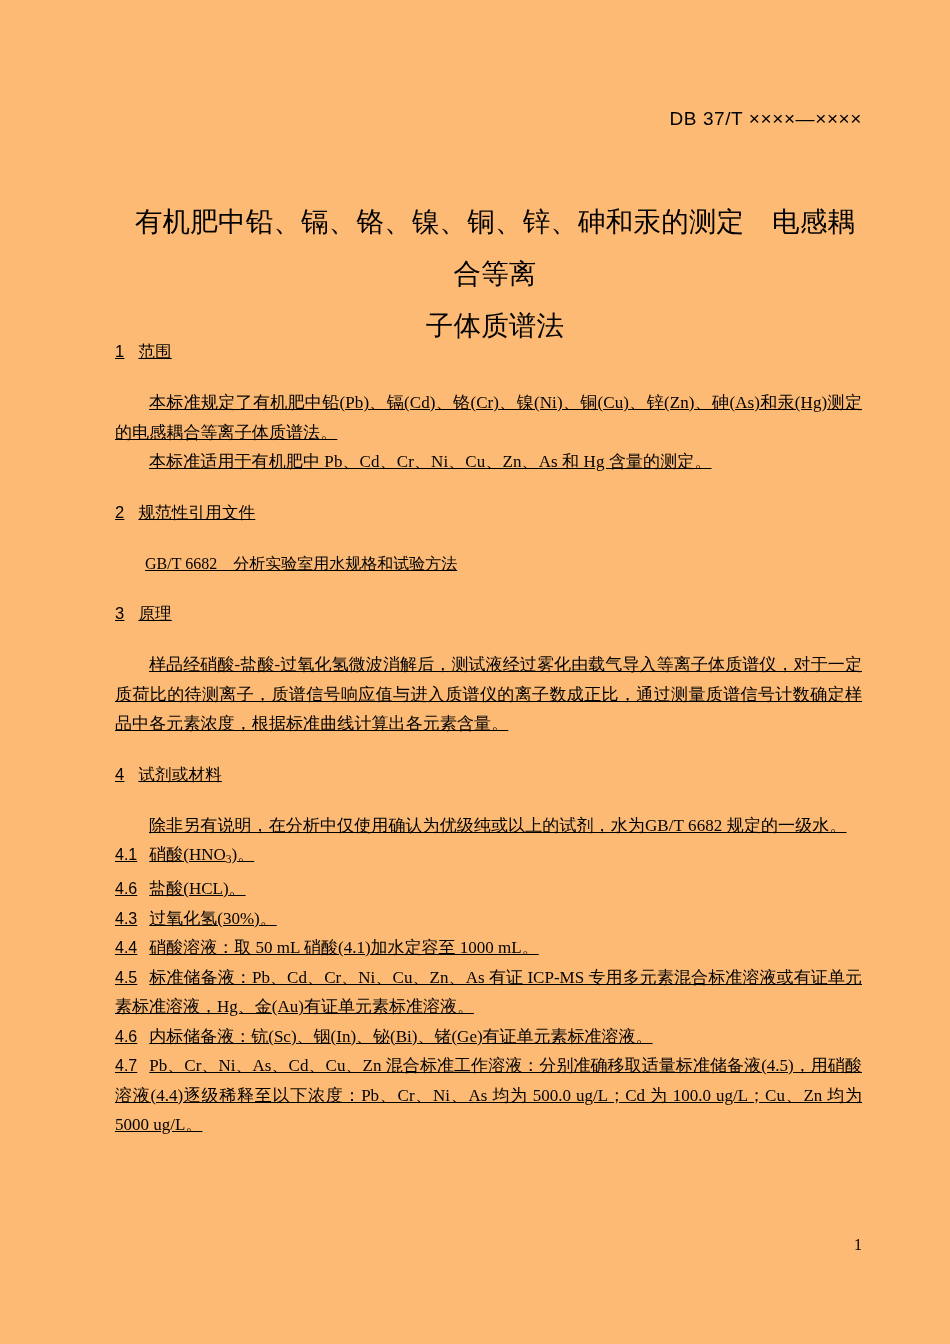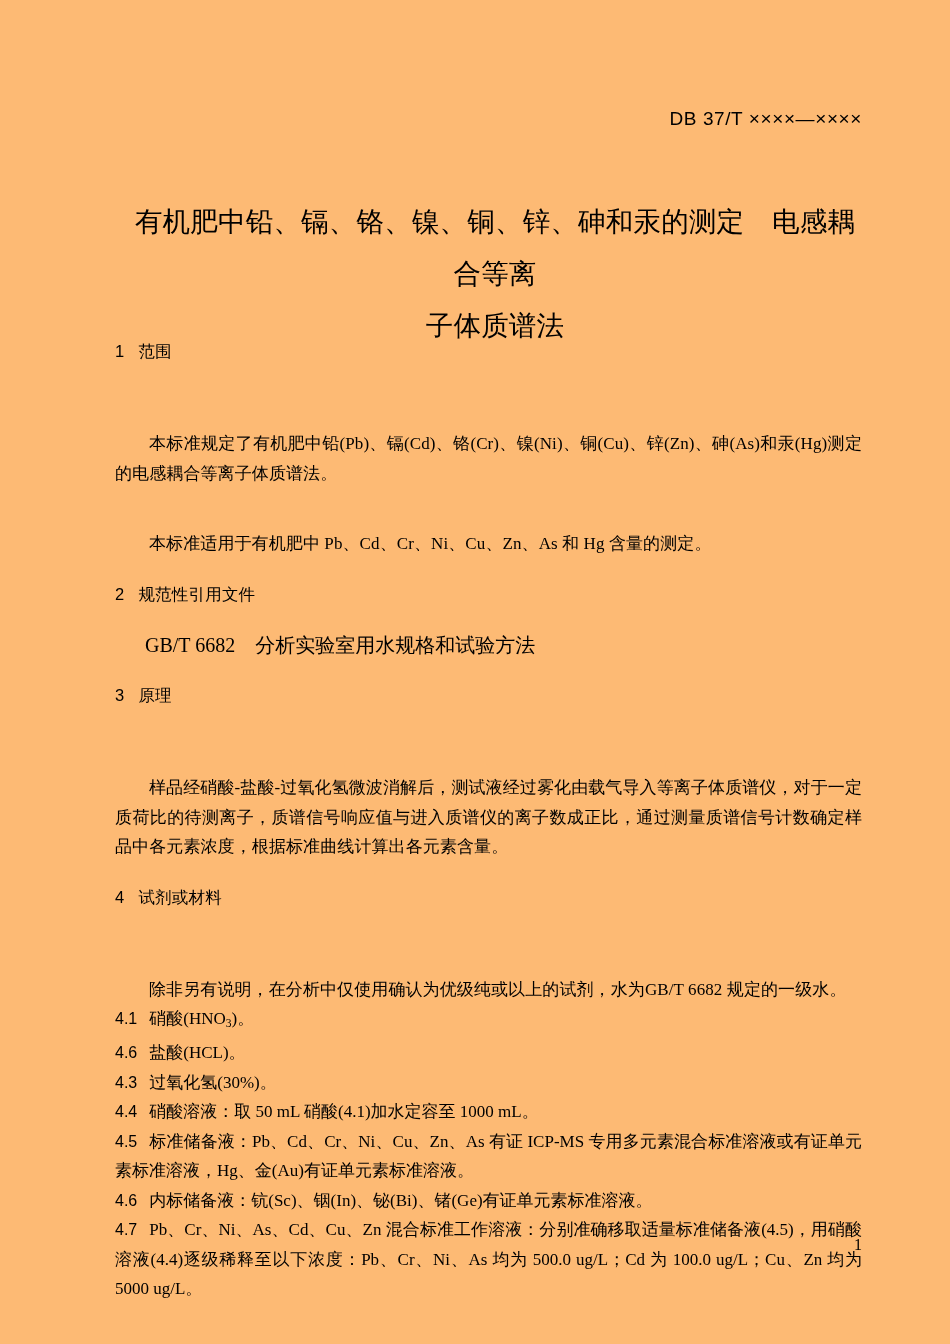--- a/index.html
+++ b/index.html
@@ -40,56 +40,57 @@
     font-size: 27.5px;
     line-height: 52px;
     font-weight: 400;
     letter-spacing: 0.2px;
   }
   .content {
     position: absolute;
     top: 340px;
     left: 115px;
     width: 747px;
+    text-decoration: underline;
   }
   h2.sec {
     font-family: "Liberation Sans", "DejaVu Sans", sans-serif;
     font-size: 16.5px;
     font-weight: 400;
     margin: 0;
     letter-spacing: 0.2px;
     line-height: 22px;
   }
   .sec-num { margin-right: 14px; }
   .sec-block { margin-bottom: 0; }
   .para {
     font-size: 17px;
     line-height: 29.5px;
     margin: 0;
     text-align: justify;
     text-justify: inter-ideograph;
     letter-spacing: 0.1px;
   }
-  .indent { text-indent: 34px; margin-top: 41px; }
+  .indent { text-indent: 34px; }
   .gap-after-head { height: 26px; }
   .gap-before-head { height: 24px; }
   .item {
     font-size: 17px;
     line-height: 29.5px;
     margin: 0;
     text-align: justify;
     text-justify: inter-ideograph;
   }
   .item .num {
     font-family: "Liberation Sans", "DejaVu Sans", sans-serif;
     font-size: 16px;
     margin-right: 12px;
   }
   .ref-line {
-    font-size: 20px;
+    font-size: 16px;
     line-height: 29.5px;
     margin: 0;
     text-indent: 30px;
   }
   sub { font-size: 0.68em; vertical-align: -0.22em; }
   .pagenum {
     position: absolute;
     left: 0;
     top: 1236px;
     width: 862px;

